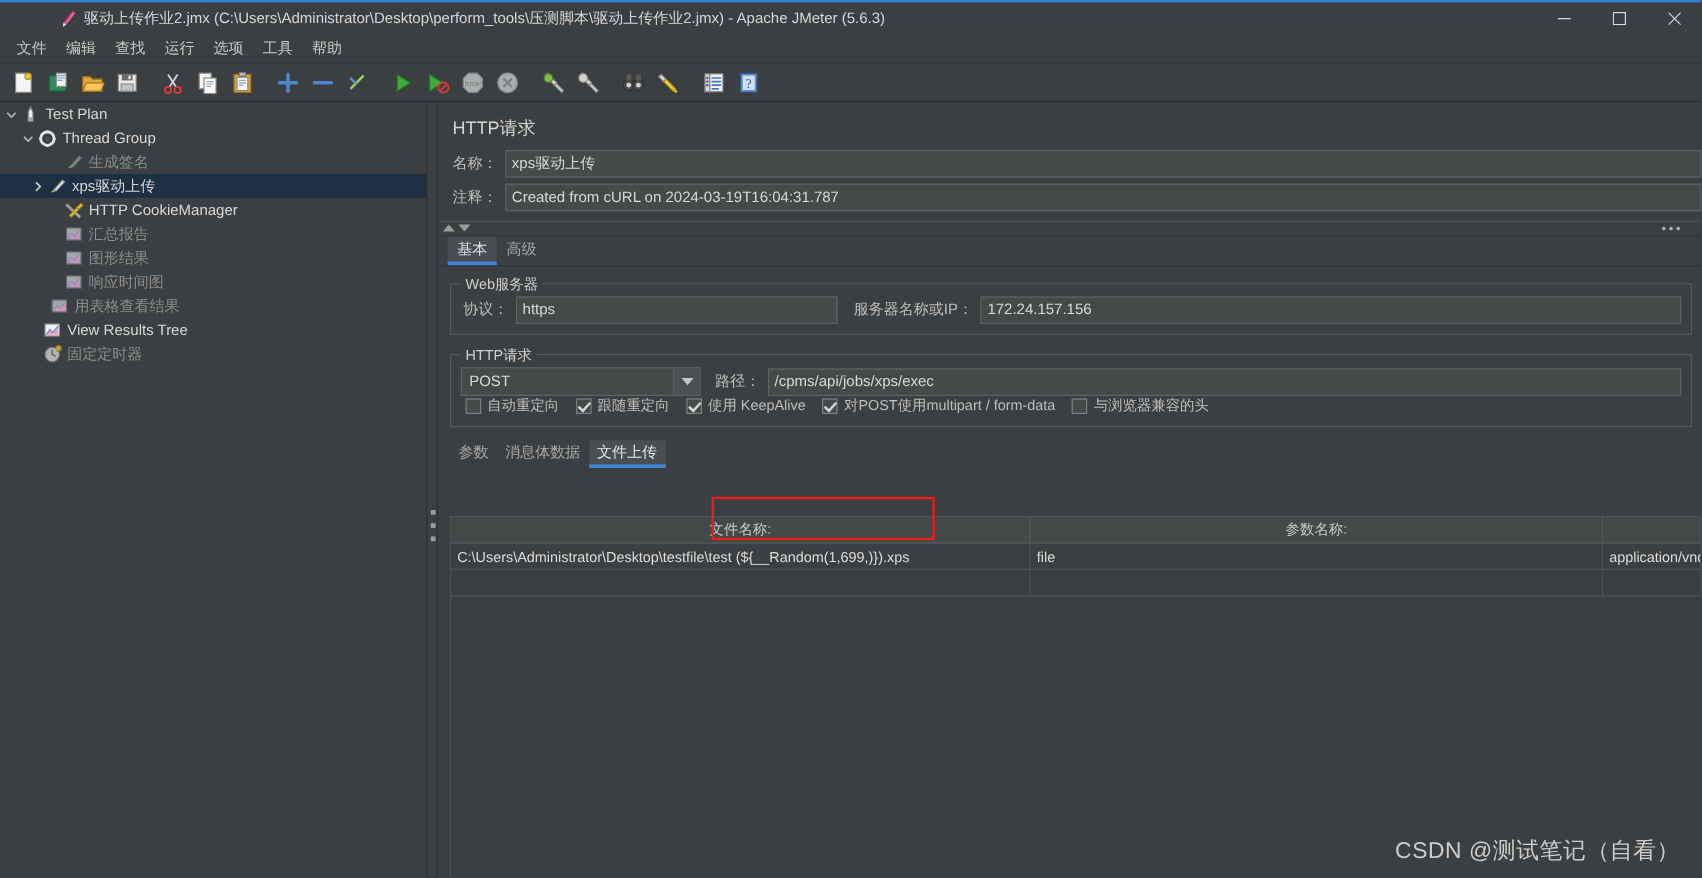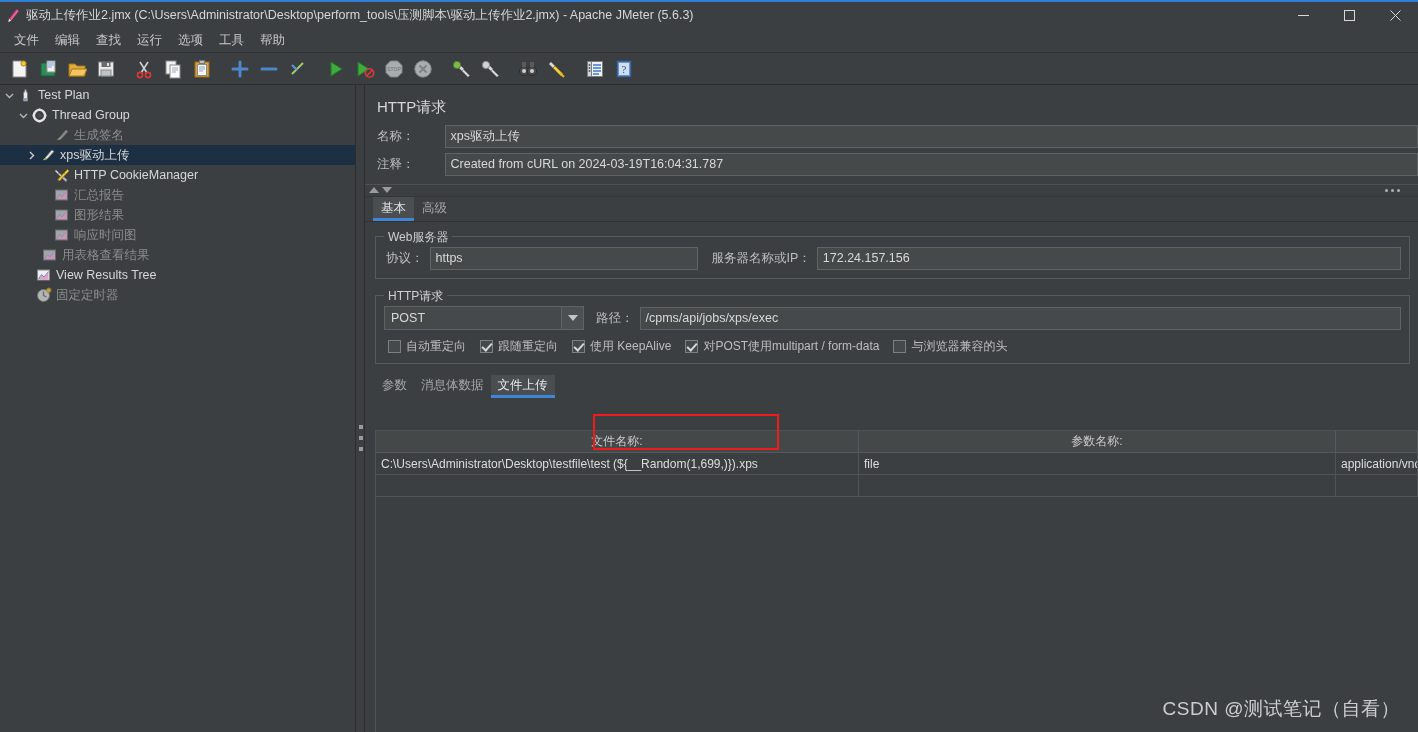--- a/index.html
+++ b/index.html
@@ -11,21 +11,21 @@
     color: #bbbbbb;
     -webkit-font-smoothing: antialiased;
   }
   .app { position: relative; width: 1418px; height: 732px; }
 
   
   .titlebar {
     position: absolute; left: 0; top: 0; width: 1418px; height: 29px;
     background: #3c3f41;
     border-top: 2px solid #2f7fd4;
-    display: flex; align-items: center;
+    display: flex; align-items: center; padding-left: 44px;
   }
   .title-icon {
     width: 26px; height: 29px;
     display: flex; align-items: center; justify-content: center;
     flex: 0 0 auto;
   }
   .title-icon svg { display: block; }
   .title-text {
     font-size: 12.5px; color: #d6d6d6; white-space: nowrap;
     flex: 1 1 auto; overflow: hidden;
@@ -104,21 +104,21 @@
   .right-pane {
     position: absolute; left: 365px; top: 85px; width: 1053px; height: 647px;
     background: #3c3f41; overflow: hidden;
   }
   .panel-title {
     font-size: 15px; color: #d6d6d6;
     padding: 13px 0 0 12px; height: 36px;
   }
   .form-row {
     display: flex; align-items: center; height: 26px;
-    margin: 2px 0 0 0; padding-left: 12px; gap: 24px;
+    margin: 2px 0 0 0; padding-left: 12px;
   }
   .form-label {
     font-size: 12.5px; color: #bdbdbd; white-space: nowrap;
     flex: 0 0 auto; padding-right: 6px;
   }
   .txtfield {
     background: #45494a;
     border: 1px solid #5e6363;
     color: #d8d8d8;
     font-size: 12.5px;
@@ -184,21 +184,21 @@
     position: absolute; right: 0; top: 0; width: 22px; height: 22px;
     background: #4c5052; border-left: 1px solid #5e6363;
     display: flex; align-items: center; justify-content: center;
   }
   .method-arrow span {
     width: 0; height: 0; border-left: 5px solid transparent;
     border-right: 5px solid transparent; border-top: 6px solid #c4c4c4;
   }
   .path-field { flex: 1 1 auto; }
 
-  .chk-row { display: flex; align-items: flex-start; margin-top: 8px; padding-left: 4px; }
+  .chk-row { display: flex; align-items: flex-start; padding-left: 4px; }
   .chk {
     display: flex; align-items: center; margin-right: 14px;
     font-size: 12px; color: #bdbdbd; white-space: nowrap;
   }
   .chk .box {
     width: 13px; height: 13px; margin-right: 5px;
     border: 1px solid #7b8082; background: #45494a;
     display: flex; align-items: center; justify-content: center;
     flex: 0 0 13px;
   }

